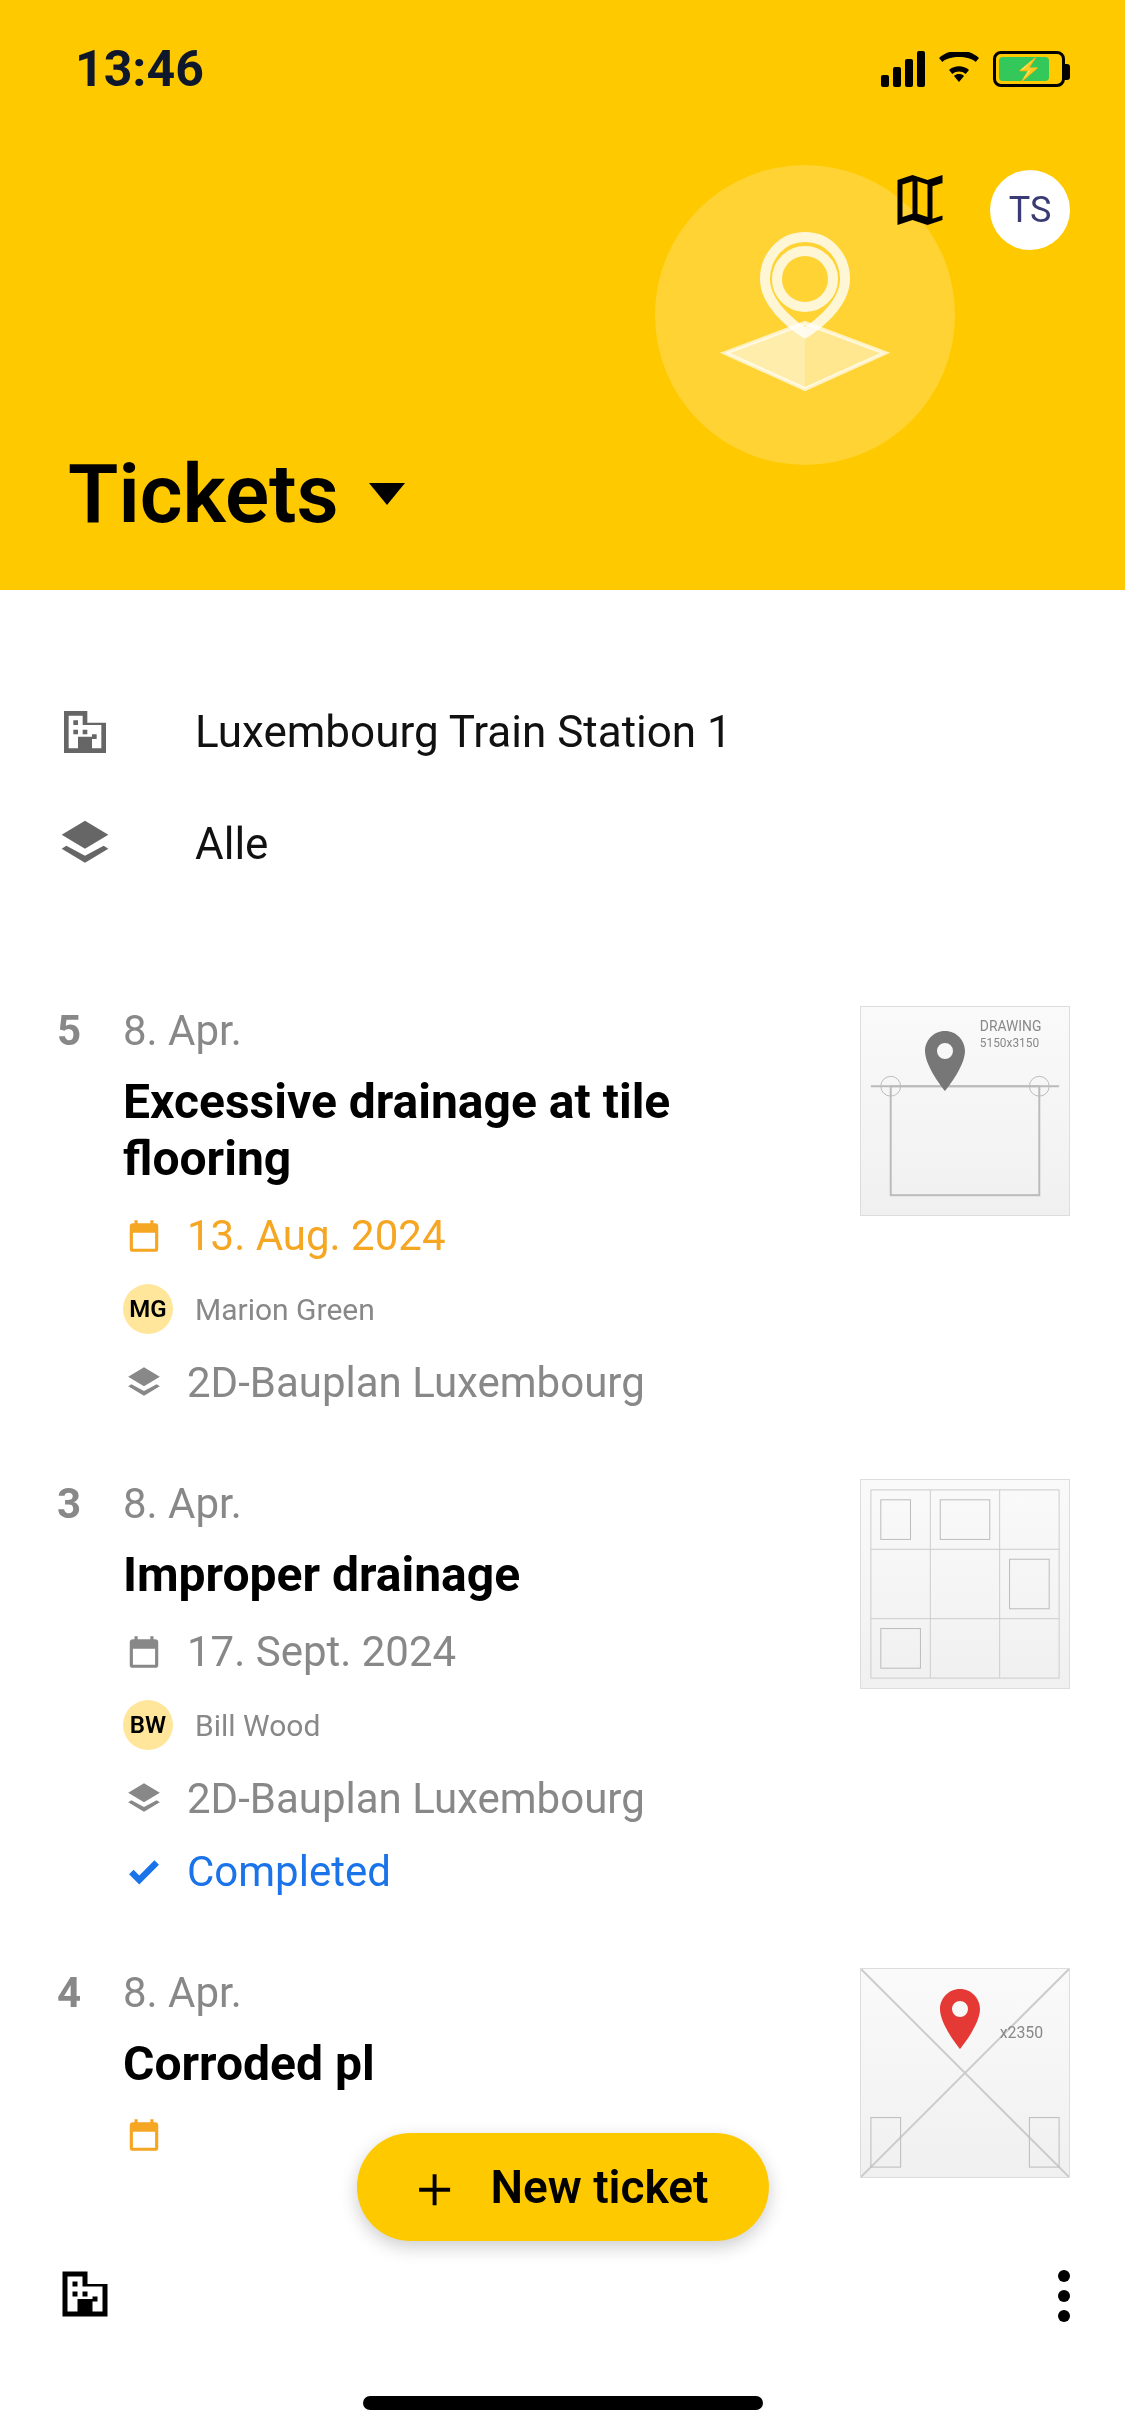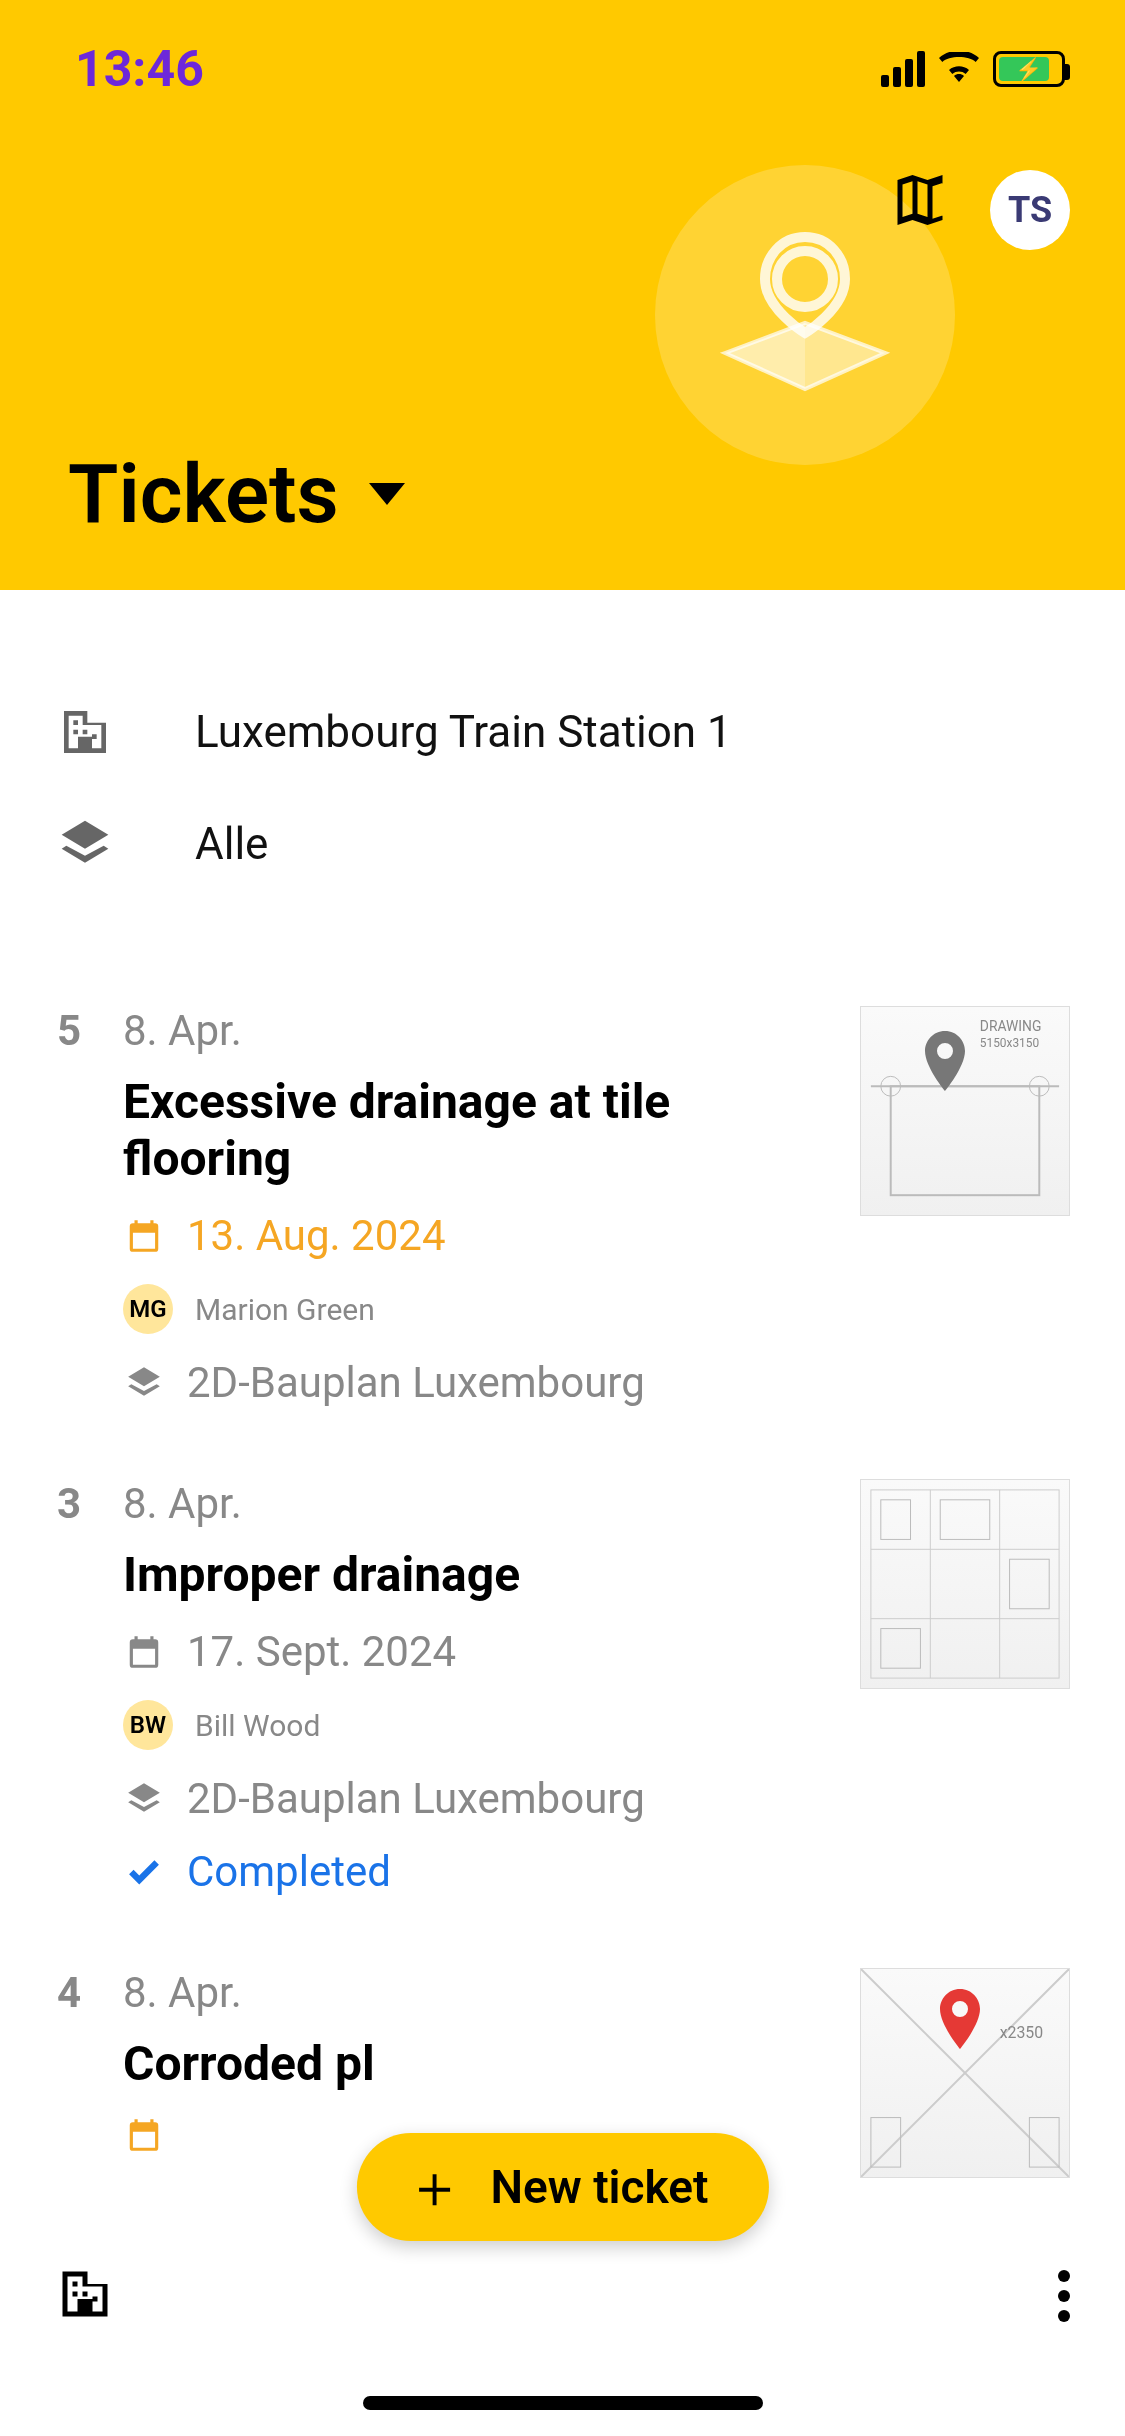--- a/index.html
+++ b/index.html
@@ -15,37 +15,37 @@
     background: #ffc900;
     height: 590px;
     position: relative;
   }
   .status-bar {
     display: flex;
     justify-content: space-between;
     align-items: center;
     padding: 40px 60px 0 75px;
   }
-  .status-time { font-size: 50px; font-weight: 700; color: #6d28d9; }
+  .status-time { font-size: 50px; font-weight: 700; color: #0f172a; }
   .status-icons { display: flex; align-items: center; gap: 14px; }
   .signal-bars { display: flex; align-items: flex-end; gap: 4px; }
   .signal-bar { width: 8px; background: #000; border-radius: 2px; }
   .wifi-icon svg { width: 40px; height: 30px; }
   .battery-icon { position: relative; width: 72px; height: 36px; border: 3px solid #000; border-radius: 8px; display:flex; align-items:center; }
   .battery-fill { position:absolute; left:3px; top:3px; bottom:3px; width: 50px; background:#34c759; border-radius:4px; }
   .battery-bolt { position:absolute; left:50%; top:50%; transform:translate(-50%,-50%); color:#000; font-size:22px; z-index:2; }
   .battery-tip { position:absolute; right:-8px; top:10px; width:6px; height:16px; background:#000; border-radius:0 3px 3px 0; }
   .header-top-right {
     position: absolute; top: 170px; right: 55px; display: flex; align-items: flex-start; gap: 40px;
   }
   .map-icon-wrap svg { width:60px; height:60px; }
   .avatar {
     width: 80px; height: 80px; background: #fff; border-radius: 50%;
     display: flex; align-items: center; justify-content: center;
-    font-size: 36px; font-weight: 700; color: #3a3a74;
+    font-size: 36px; font-weight: 400; color: #3a3a74;
   }
   .location-illustration {
     position: absolute; top: 165px; right: 170px;
     width: 300px; height: 300px;
     background: rgba(255,255,255,0.2); border-radius: 50%;
     display: flex; align-items: center; justify-content: center;
   }
   .loc-svg svg { width: 200px; height: 200px; }
   .page-title {
     position: absolute; bottom: 48px; left: 68px;

